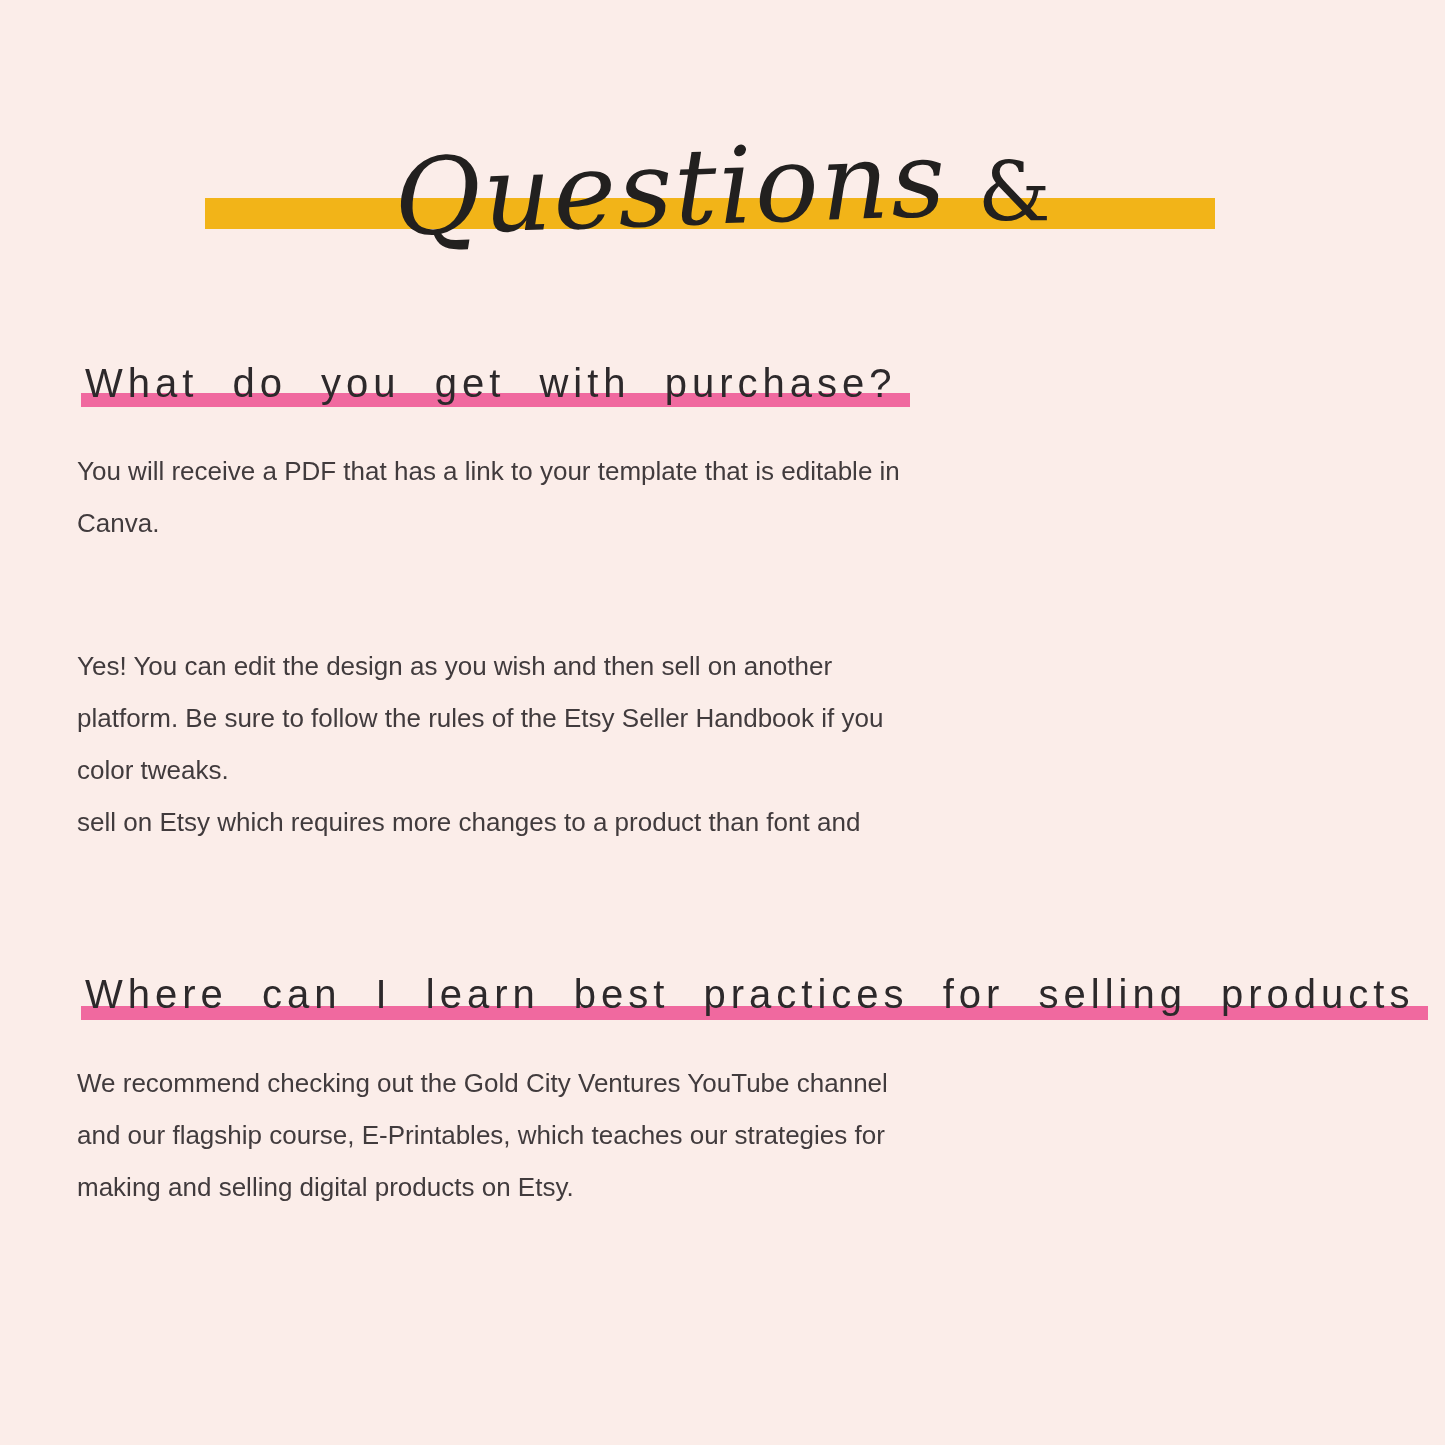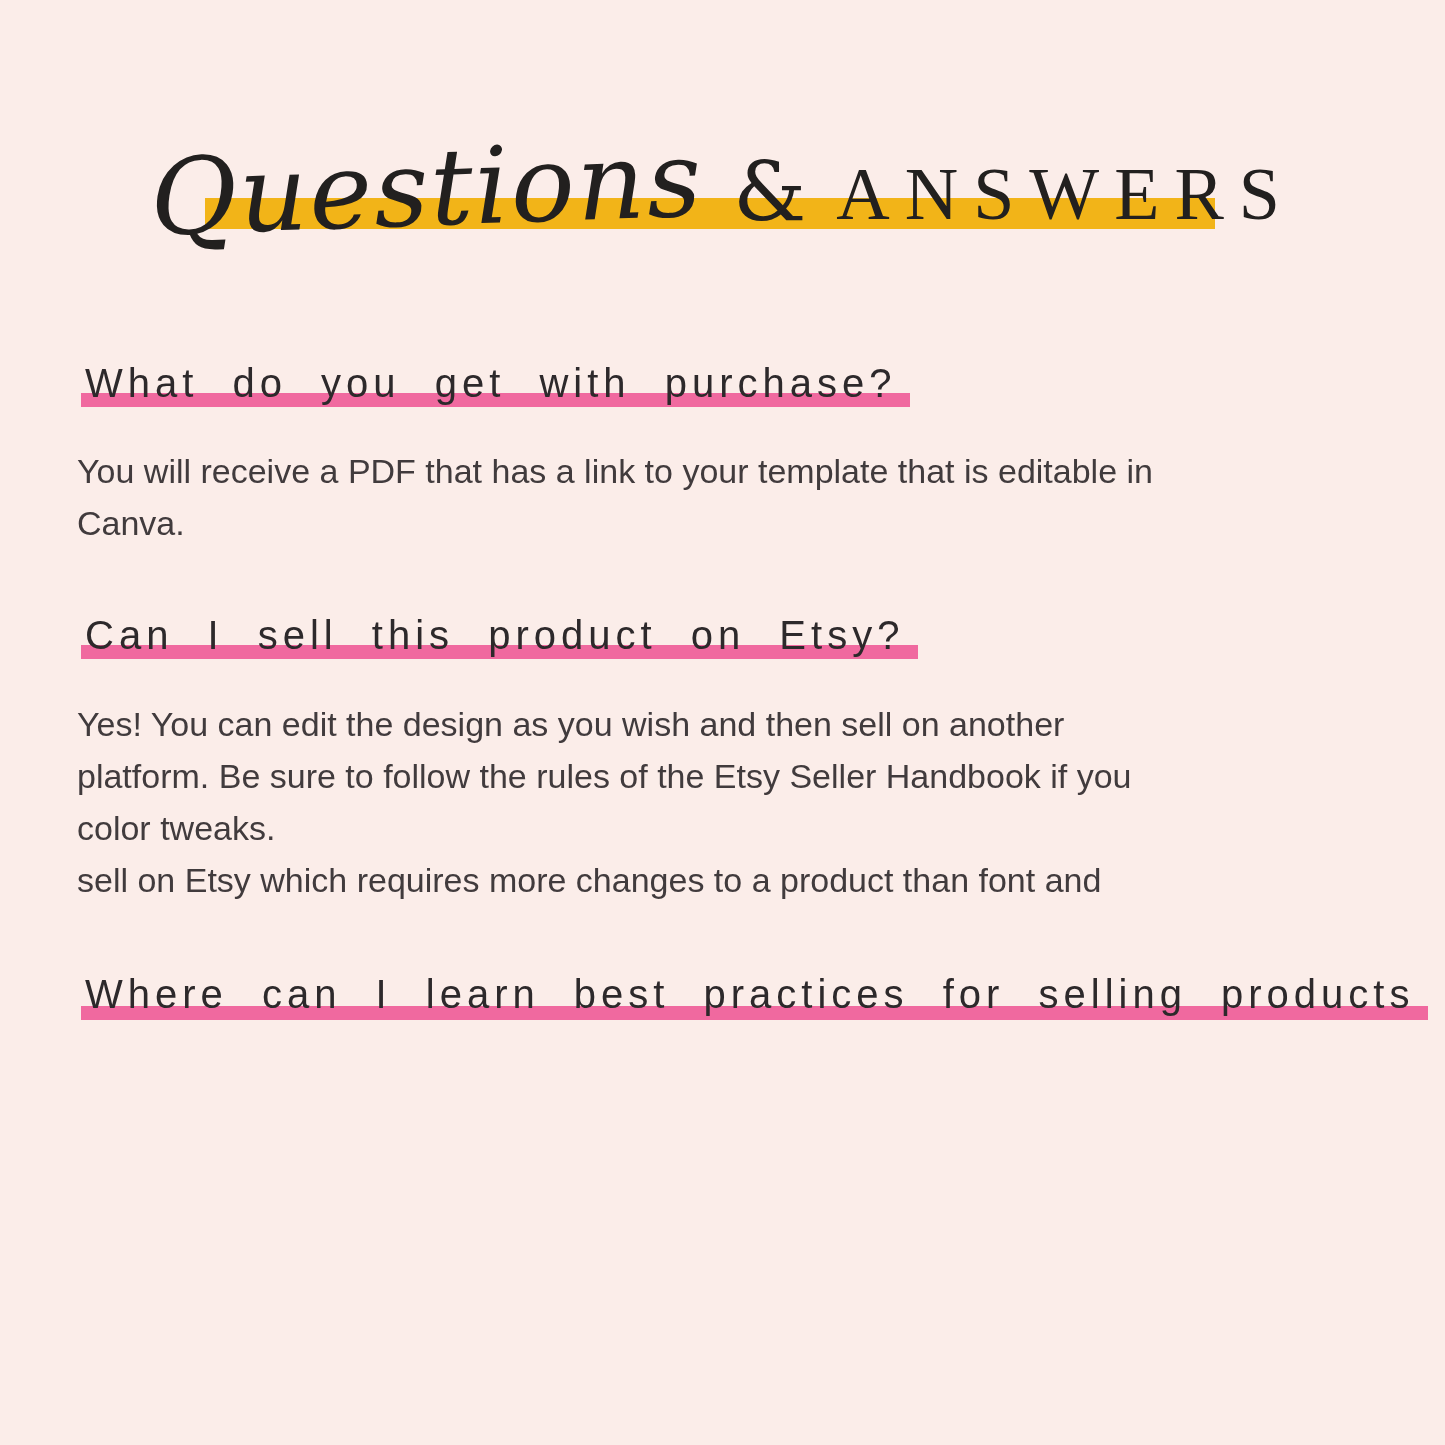--- a/index.html
+++ b/index.html
@@ -98,21 +98,21 @@
     position: absolute;
     left: -4px;
     right: -14px;
     bottom: 1px;
     height: 14px;
     background: var(--underline-pink, #F0699F);
     z-index: -1;
   }
   .qa p {
     margin: 37px 0 0 0;
-    font-size: 34px;
+    font-size: 26px;
     line-height: 52px;
     font-weight: 300;
     color: var(--body-text, #413B3D);
   }
   .a-line {
     display: block;
     white-space: nowrap;
   }
   .s1 { top: 350px; }
   .s2 { top: 602px; }
@@ -122,44 +122,45 @@
 </style>
 </head>
 <body style="--background: #FBEDE9; --highlight-yellow: #F2B418; --underline-pink: #F0699F; --heading-text: #2D292B; --body-text: #413B3D;">
 
 <div class="page">
 
   <div class="title-highlight"></div>
   <h1 class="title">
     <span class="script">Questions</span>
     <span class="amp">&amp;</span>
-    <span class="caps">ANSWERS</span>
   </h1>
 
   <section class="qa s1">
     <h2>
       <span class="q-line">What do you get with purchase?</span>
     </h2>
     <p>
       <span class="a-line">You will receive a PDF that has a link to your template that is editable in</span>
       <span class="a-line">Canva.</span>
     </p>
   </section>
 
   <section class="qa s2">
-    <h2>
-      <span class="q-line">Can I sell this product on Etsy?</span>
-    </h2>
     <p>
       <span class="a-line">Yes! You can edit the design as you wish and then sell on another</span>
       <span class="a-line">platform. Be sure to follow the rules of the Etsy Seller Handbook if you</span>
       <span class="a-line">color tweaks.</span>
       <span class="a-line">sell on Etsy which requires more changes to a product than font and</span>
     </p>
   </section>
 
   <section class="qa s3">
     <h2>
       <span class="q-line">Where can I learn best practices for selling products</span><br>
     </h2>
+    <p>
+      <span class="a-line">We recommend checking out the Gold City Ventures YouTube channel</span>
+      <span class="a-line">and our flagship course, E-Printables, which teaches our strategies for</span>
+      <span class="a-line">making and selling digital products on Etsy.</span>
+    </p>
   </section>
 
 </div>
 
 </body></html>

